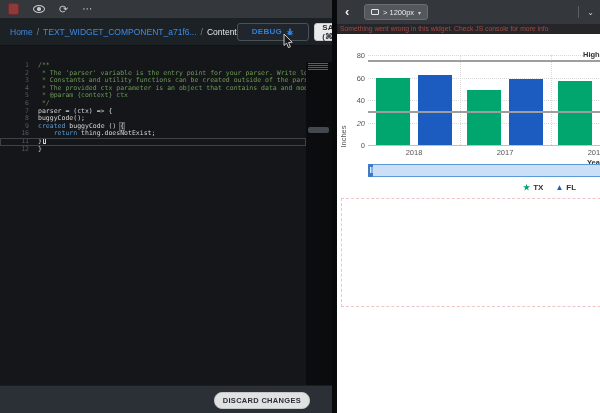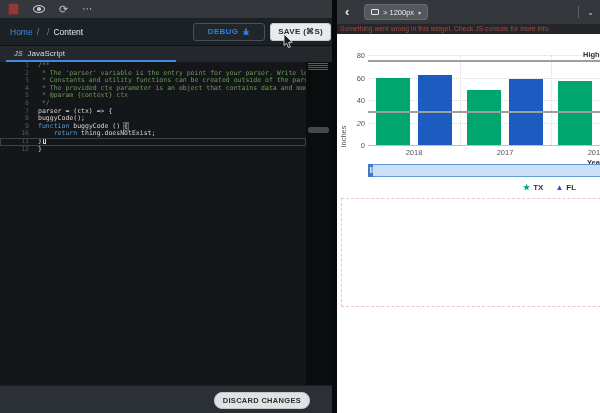--- a/index.html
+++ b/index.html
@@ -92,55 +92,50 @@
   <div class="lp-toolbar">
     <div class="logo-sq"></div>
     <div class="eye-ic"></div>
     <div class="refresh-ic">⟳</div>
     <div class="dots-ic">⋯</div>
   </div>
 
   <div class="lp-breadcrumb">
     <span class="crumb-link">Home</span>
     <span class="crumb-sep">/</span>
+    <span class="crumb-link">TEXT_WIDGET_COMPONENT_a71f6...</span>
     <span class="crumb-sep">/</span>
     <span class="crumb-current">Content</span>
     <div class="lp-actions">
       <div class="debug-btn">
         <span>DEBUG</span>
         <svg width="8" height="8" viewBox="0 0 10 10">
             <ellipse cx="5" cy="6" rx="2.6" ry="3.2" fill="#2f7fe0"></ellipse>
             <circle cx="5" cy="2" r="1.4" fill="#2f7fe0"></circle>
             <path d="M1 4 L3 5 M1 7 L3 7 M1.5 9.5 L3 8 M9 4 L7 5 M9 7 L7 7 M8.5 9.5 L7 8" stroke="#2f7fe0" stroke-width=".8" fill="none"></path>
           </svg>
       </div>
       <div class="save-btn">
         <span>SAVE (⌘S)</span>
       </div>
     </div>
   </div>
 
-  <div class="lp-tabbar">
-    <div class="js-tab">
-      <span class="js-badge">JS</span>
-      <span class="js-label">JavaScript</span>
-    </div>
-  </div>
 
   <div class="code-area">
     <div id="code-lines">
         <div class="code-line"><span class="line-num">1</span><span class="tok-comment">/**</span></div>
         <div class="code-line"><span class="line-num">2</span><span class="tok-comment"> * The 'parser' variable is the entry point for your parser. Write logic inside of the provided</span></div>
         <div class="code-line"><span class="line-num">3</span><span class="tok-comment"> * Constants and utility functions can be created outside of the parser</span></div>
         <div class="code-line"><span class="line-num">4</span><span class="tok-comment"> * The provided ctx parameter is an object that contains data and model information on this ite</span></div>
         <div class="code-line"><span class="line-num">5</span><span class="tok-comment"> * @param {context} ctx</span></div>
         <div class="code-line"><span class="line-num">6</span><span class="tok-comment"> */</span></div>
         <div class="code-line"><span class="line-num">7</span><span class="tok-plain">parser = (ctx) =&gt; {</span></div>
         <div class="code-line"><span class="line-num">8</span><span class="tok-plain">buggyCode();</span></div>
-        <div class="code-line"><span class="line-num">9</span><span class="tok-keyword">function</span><span class="tok-plain"> buggyCode () </span><span class="tok-bracket">{</span></div>
+        <div class="code-line"><span class="line-num">9</span><span class="tok-keyword">created</span><span class="tok-plain"> buggyCode () </span><span class="tok-bracket">{</span></div>
         <div class="code-line"><span class="line-num">16</span><span class="tok-plain">    </span><span class="tok-keyword">return</span><span class="tok-plain"> thing.doesNotExist;</span></div>
         <div class="code-line current"><span class="line-num">11</span><span class="tok-plain">}</span><span class="caret-box"></span></div>
         <div class="code-line"><span class="line-num">12</span><span class="tok-plain">}</span></div>
       </div>
   </div>
 
   <div class="minimap">
     <div class="minimap-marks">
       <div class="mm-line"></div>
         <div class="mm-line"></div>

